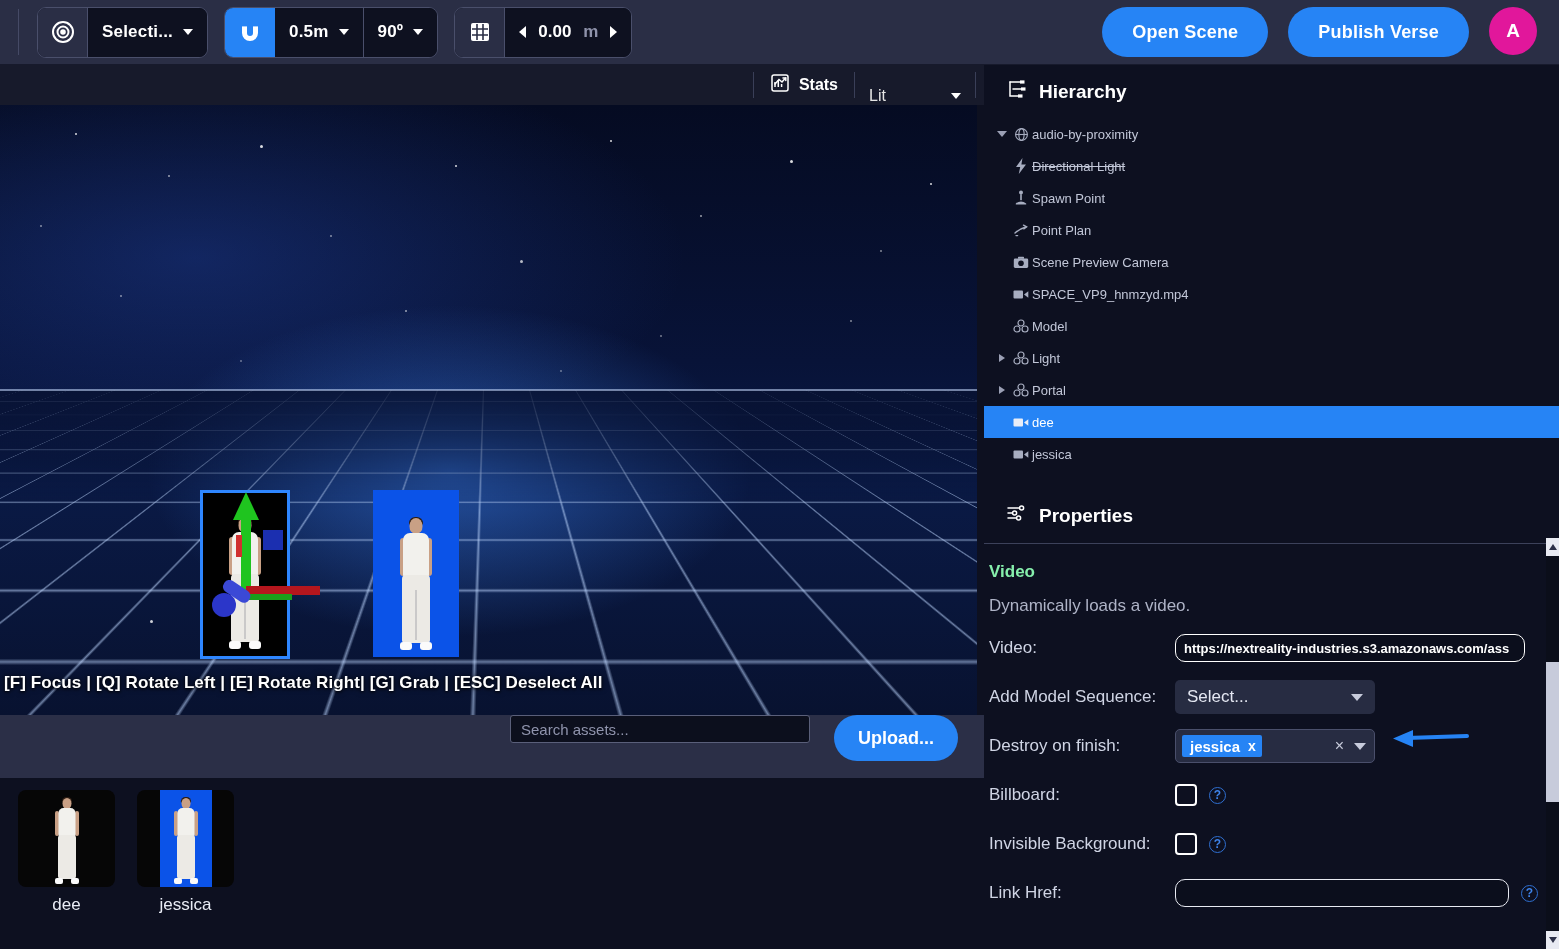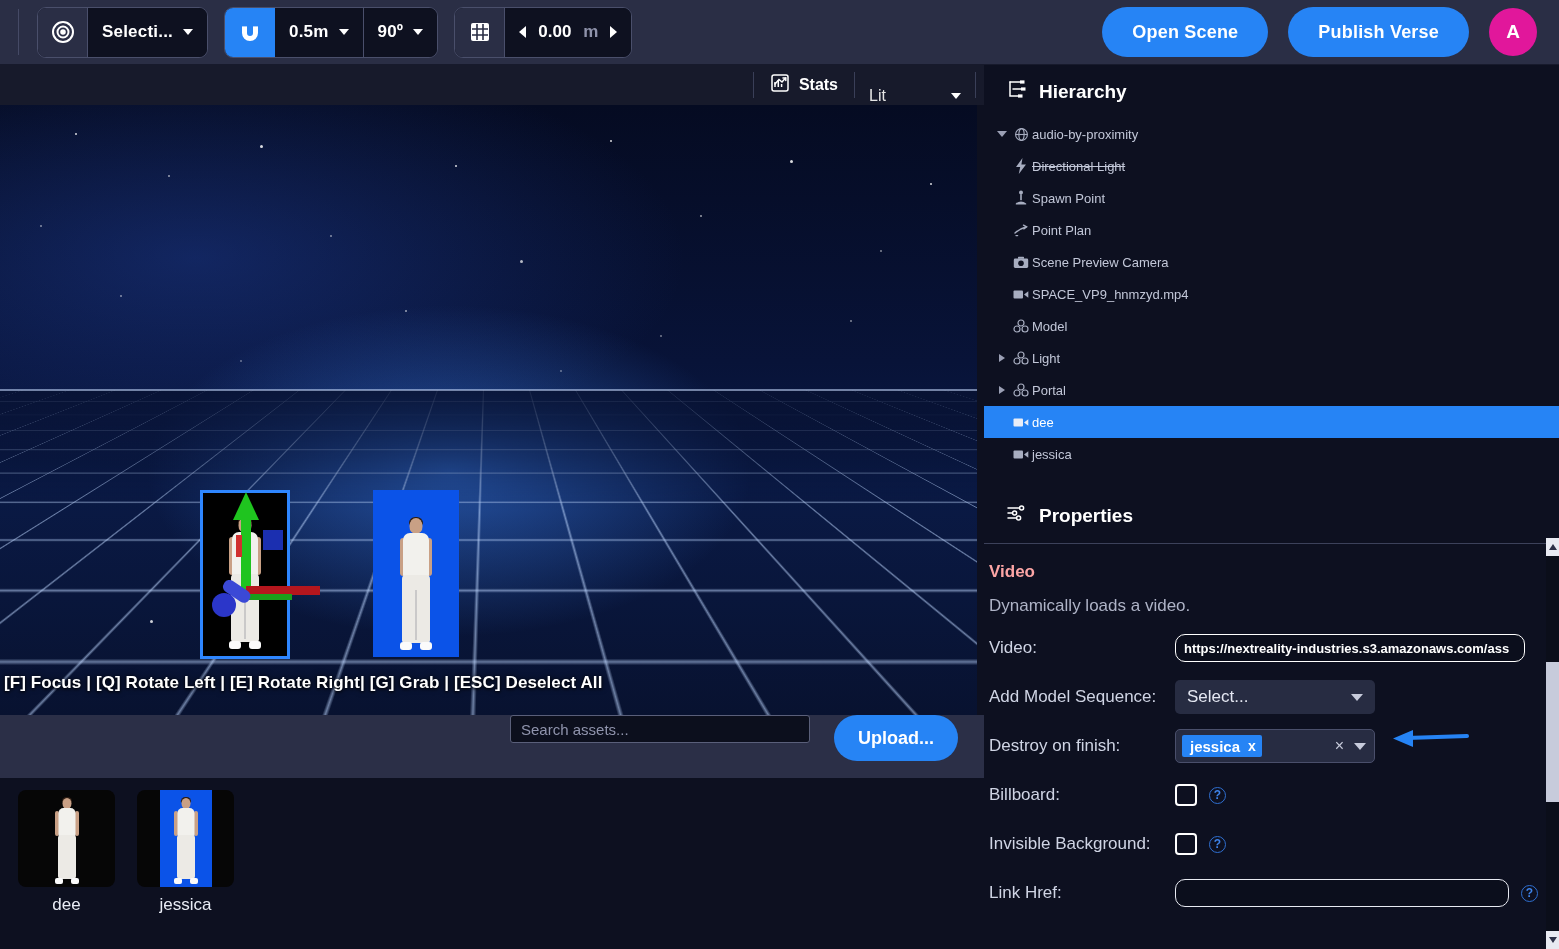--- a/index.html
+++ b/index.html
@@ -45,21 +45,21 @@
   }
   .tb-stepper {
     display: flex; align-items: center; gap: 12px; padding: 0 14px;
     height: 100%; background: #0e1120; color: #fff; font-size: 17px; font-weight: 700;
   }
   .arw-l, .arw-r { width: 0; height: 0; border-top: 6px solid transparent; border-bottom: 6px solid transparent; }
   .arw-l { border-right: 7px solid #ffffff; }
   .arw-r { border-left: 7px solid #ffffff; }
   .unit { color: #8f93ab; font-weight: 700; }
 
-  .topbar-right { margin-left: auto; display: flex; align-items: center; gap: 20px; padding-right: 22px; }
+  .topbar-right { margin-left: auto; display: flex; align-items: flex-start; gap: 20px; padding-right: 22px; }
   .pill {
     height: 50px; border-radius: 25px; background: #2684f5; color: #fff;
     font-size: 18px; font-weight: 700; display: flex; align-items: center;
     padding: 0 30px; border: none; cursor: pointer; letter-spacing: .2px;
   }
   .avatar {
     width: 48px; height: 48px; border-radius: 50%; background: #e1179b; color: #fff;
     display: flex; align-items: center; justify-content: center;
     font-size: 19px; font-weight: 700; cursor: pointer;
   }
@@ -194,21 +194,21 @@
   .t-icon { width: 22px; flex: 0 0 22px; display: flex; align-items: center; justify-content: center; }
   .tree-label { white-space: nowrap; }
   .indent-1 { padding-left: 26px; }
 
   .prop-head {
     display: flex; align-items: center; gap: 13px; padding: 16px 0 16px 22px;
     color: #ffffff; font-size: 19px; font-weight: 700;
     border-bottom: 1px solid #3c415a; margin-top: 14px;
   }
   .prop-body { position: relative; padding: 18px 40px 0 5px; }
-  .sect-title { color: #fca5a5; font-size: 17px; font-weight: 700; padding-left: 0; }
+  .sect-title { color: #86efac; font-size: 17px; font-weight: 700; padding-left: 0; }
   .sect-desc { color: #aeb3c6; font-size: 17px; margin-top: 14px; }
   .prop-row { display: flex; align-items: center; margin-top: 15px; min-height: 34px; }
   .prop-label { width: 186px; flex: 0 0 186px; color: #cfd4e4; font-size: 17px; line-height: 1.45; }
   .prop-ctrl { flex: 1; display: flex; align-items: center; gap: 12px; }
 
   .text-input {
     height: 28px; background: #0b0e1c; border: 1px solid #ffffff; border-radius: 10px;
     color: #ffffff; font-size: 13px; font-weight: 700; padding: 0 8px;
     font-family: "Liberation Sans", sans-serif; outline: none; white-space: nowrap;
     overflow: hidden; text-overflow: clip;

